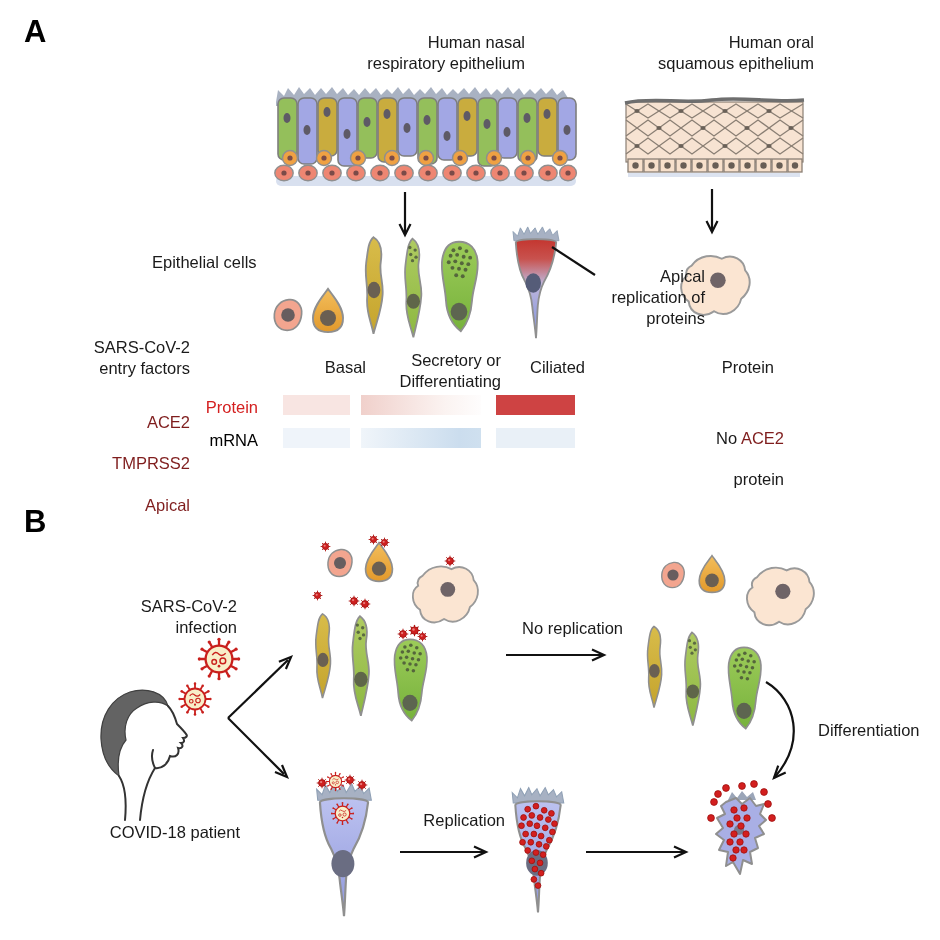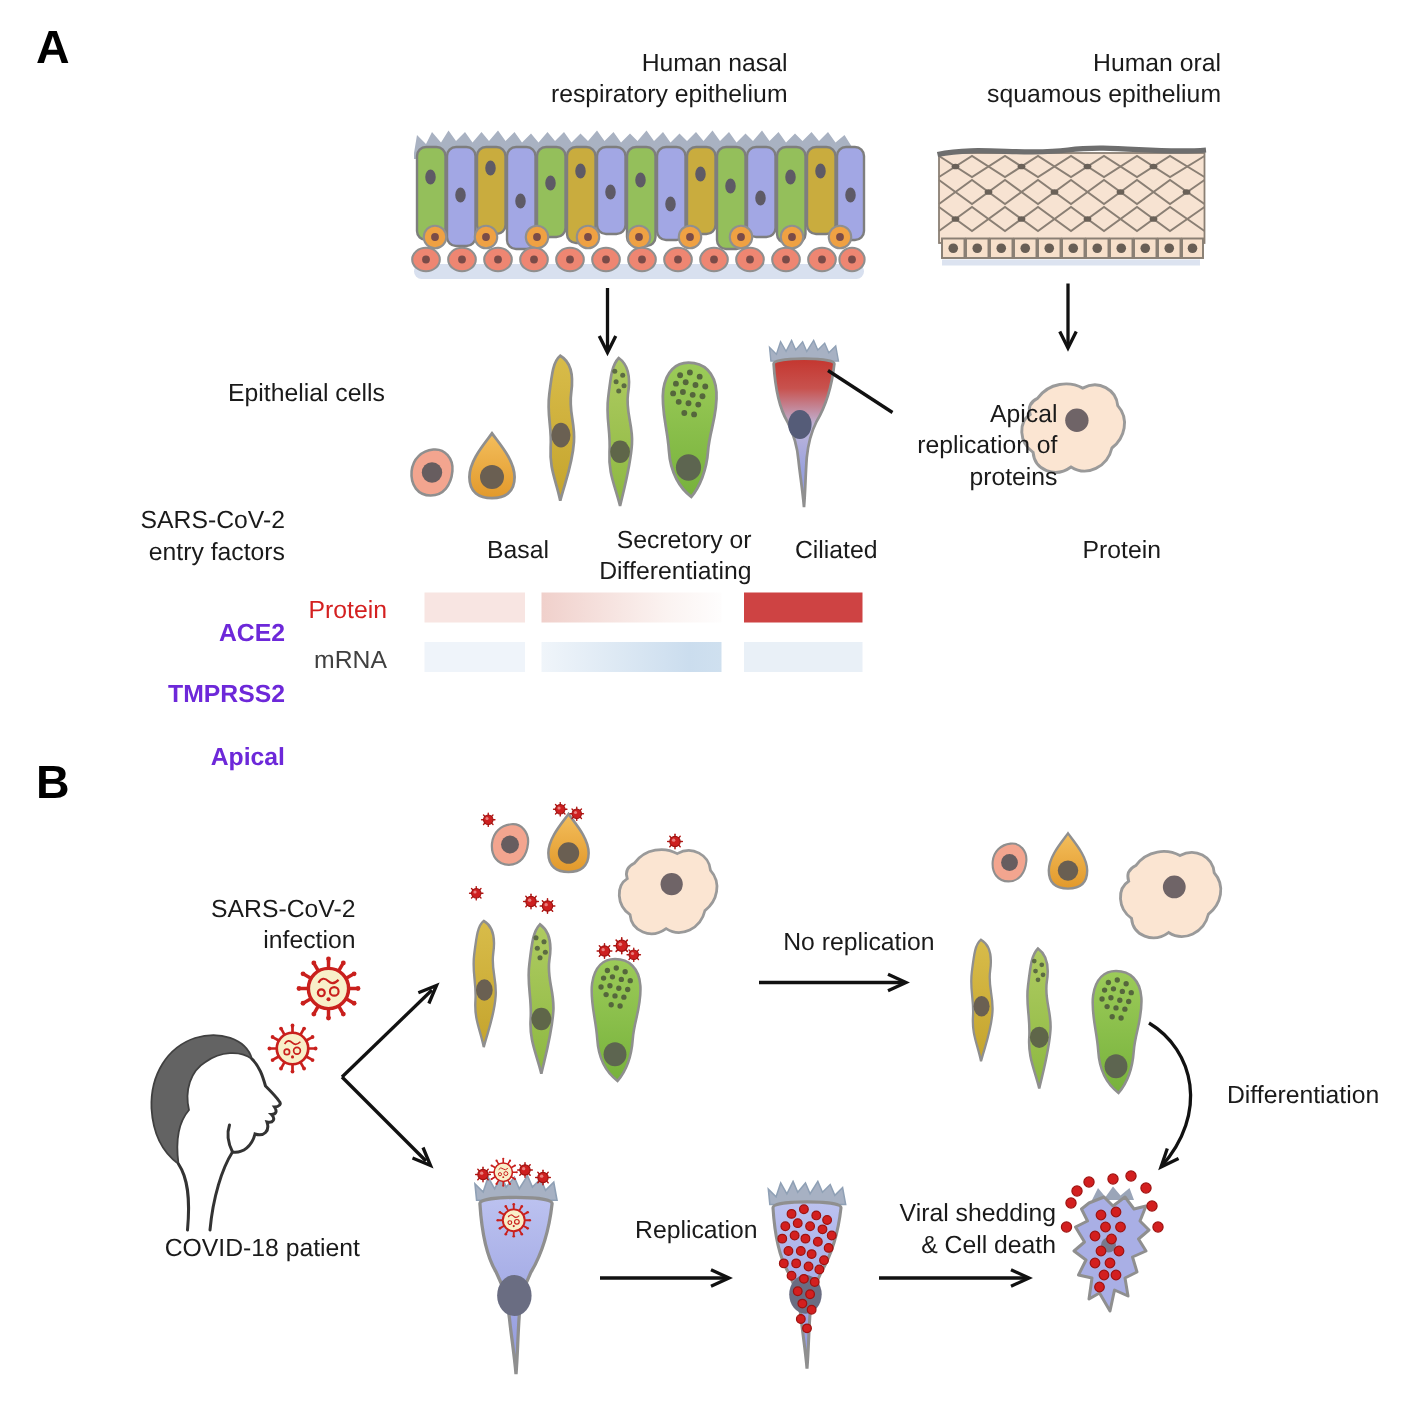--- a/index.html
+++ b/index.html
@@ -2,23 +2,23 @@
 <html><head>
 <meta charset="utf-8">
 <style>
   html,body{margin:0;padding:0;background:#fff;}
   .stage{position:relative;width:940px;height:940px;background:#fff;overflow:hidden;
          font-family:"Liberation Sans","DejaVu Sans",sans-serif;color:#1a1a1a;}
   .abs{position:absolute;}
   .lbl{position:absolute;font-size:16.5px;line-height:1.26;white-space:pre-line;color:#1a1a1a;}
   .center{text-align:right;}
   .panel-letter{position:absolute;font-size:31px;font-weight:bold;color:#000;}
-  .brown{color:#6d28d9;font-weight:bold;}
+  .brown{color:#7f1d1d;}
   .red{color:#D42020;}
-  .navy{color:#404040;}
+  .navy{color:#000000;}
   .bar{position:absolute;height:20px;}
   svg{display:block;overflow:visible;}
 </style>
 </head>
 <body>
 
 <div class="stage">
 
   <svg width="0" height="0" style="position:absolute" aria-hidden="true">
     <defs>
@@ -450,20 +450,24 @@
   <div class="lbl navy" style="left:180px;top:430px;width:78px;text-align:right">mRNA</div>
 
   <div class="bar" style="left:283px;top:395px;width:67px;background:#F8E5E2"></div>
   <div class="bar" style="left:361px;top:395px;width:120px;background:linear-gradient(to right,#F0D0CB,#FBF3F1 70%,#FEFDFD)"></div>
   <div class="bar" style="left:496px;top:395px;width:79px;background:#CE4343"></div>
 
   <div class="bar" style="left:283px;top:428px;width:67px;background:#EFF4FA"></div>
   <div class="bar" style="left:361px;top:428px;width:120px;background:linear-gradient(to right,#F0F5FA,#CBDDEE 82%,#CFE0EF)"></div>
   <div class="bar" style="left:496px;top:428px;width:79px;background:#E9F0F7"></div>
 
+  <div class="lbl center" style="left:644px;top:407px;width:140px">
+    <div><span>No </span><span class="brown">ACE2</span></div>
+    <div>protein</div>
+  </div>
 
   <div class="panel-letter" style="left:24px;top:504px">B</div>
 
   <div class="lbl center" style="left:77px;top:596px;width:160px">SARS-CoV-2
 infection</div>
 
   <svg class="abs" style="left:196px;top:636px" width="46" height="46" viewBox="0 0 48 48">
       <use href="#sv-virus"></use>
     </svg>
   <svg class="abs" style="left:177px;top:681px" width="36" height="36" viewBox="0 0 48 48">
@@ -601,22 +605,20 @@
       </g>
   </svg>
 
   <svg class="abs" style="left:505px;top:763px" width="66" height="175" viewBox="0 0 64 124">
       <use href="#sv-cil-b"></use>
     </svg>
   <svg class="abs" style="left:505px;top:763px" width="66" height="175" viewBox="0 0 64 124">
       <use href="#sv-vcluster"></use>
     </svg>
 
-  <div class="lbl center" style="left:572px;top:799px;width:132px">Viral shedding
-&amp; Cell death</div>
   <svg class="abs" style="left:584px;top:845px" width="112" height="14" viewBox="0 0 112 14">
     <g stroke="#111" stroke-width="2.2" fill="none">
         <line x1="2" y1="7" x2="100" y2="7"></line>
         <path d="M90,1.5 L102,7 L90,12.5"></path>
       </g>
   </svg>
 
   <svg class="abs" style="left:706px;top:778px" width="80" height="112" viewBox="0 0 80 112">
       <use href="#sv-dying"></use>
     </svg>

